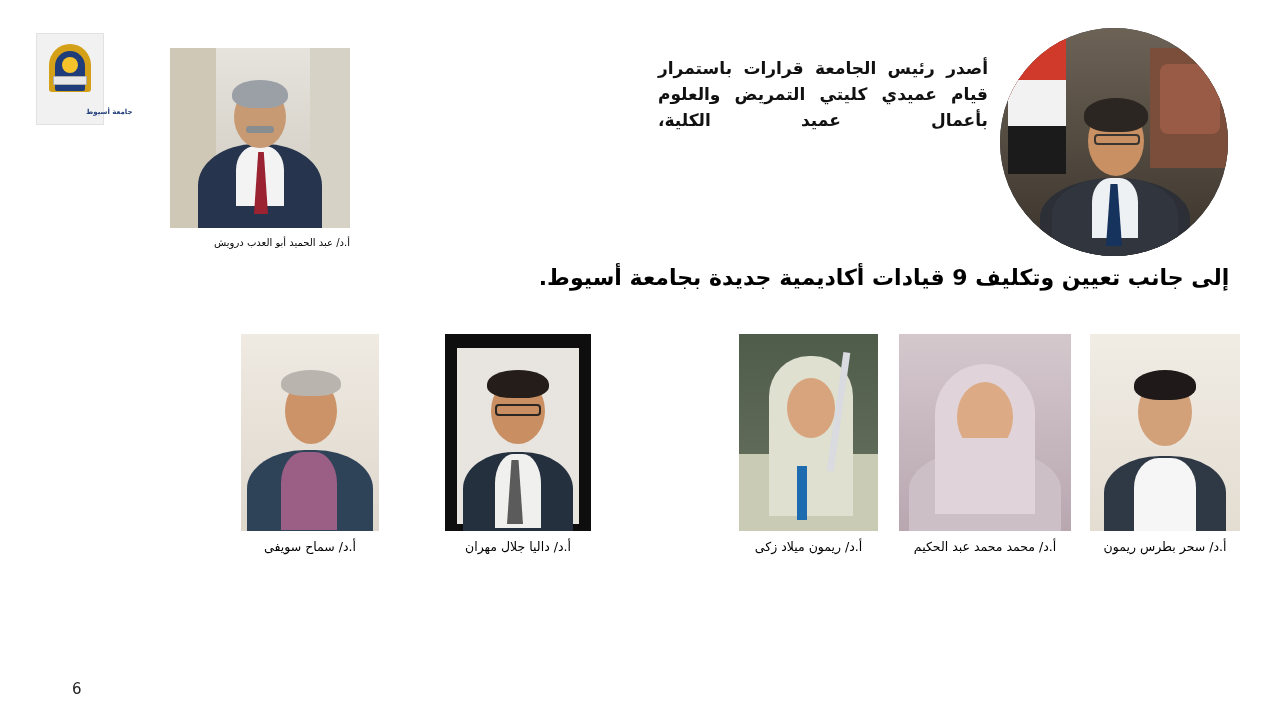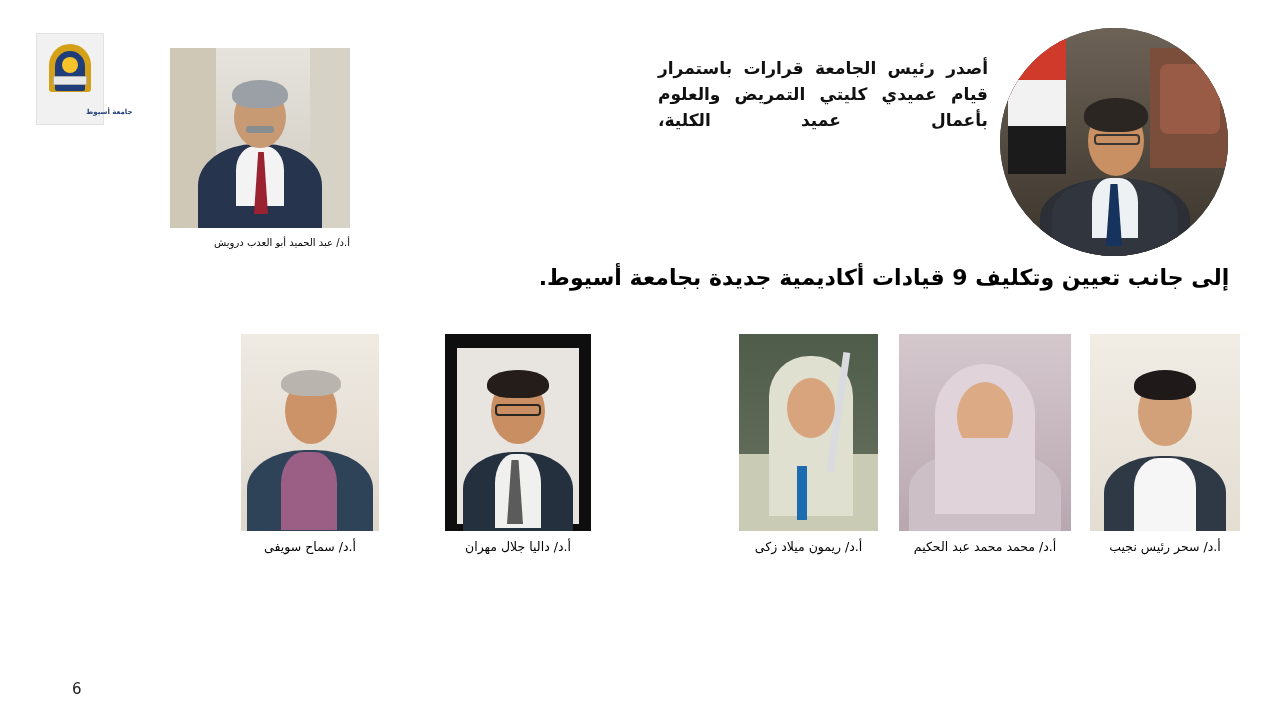--- a/index.html
+++ b/index.html
@@ -218,21 +218,21 @@
     <div class="b-card" style="left:1090px;width:150px;">
       <div class="frame" style="width:150px;height:197px;">
         <div class="pt">
           <div class="bg" style="background:linear-gradient(180deg,#f1ece4 0%,#e3ddd2 100%)"></div>
           <div class="body" style="left:14px;top:122px;width:122px;height:80px;background:#2f3845;"></div>
           <div class="shirt" style="left:44px;top:124px;width:62px;height:74px;background:#f6f6f6;"></div>
           <div class="head" style="left:48px;top:44px;width:54px;height:68px;background:#d2a079;"></div>
           <div class="hair" style="left:44px;top:36px;width:62px;height:30px;background:#20191a;"></div>
         </div>
       </div>
-      <div class="cap">أ.د/ سحر رئيس نجيب</div>
+      <div class="cap">أ.د/ سحر بطرس ريمون</div>
     </div>
 
     <div class="b-card" style="left:739px;width:139px;">
       <div class="frame" style="width:139px;height:197px;">
         <div class="pt">
           <div class="bg" style="background:linear-gradient(180deg,#4f5c4a 0%,#6a7561 100%)"></div>
           <div style="position:absolute;left:0;top:120px;width:139px;height:78px;background:#c9cbb4;"></div>
           <div style="position:absolute;left:30px;top:22px;width:84px;height:160px;background:#dfe0cf;border-radius:40px 40px 0 0;"></div>
           <div class="head" style="left:48px;top:44px;width:48px;height:60px;background:#d8a47e;"></div>
           <div style="position:absolute;left:96px;top:18px;width:7px;height:120px;background:#d9dbe0;transform:rotate(8deg);"></div>

